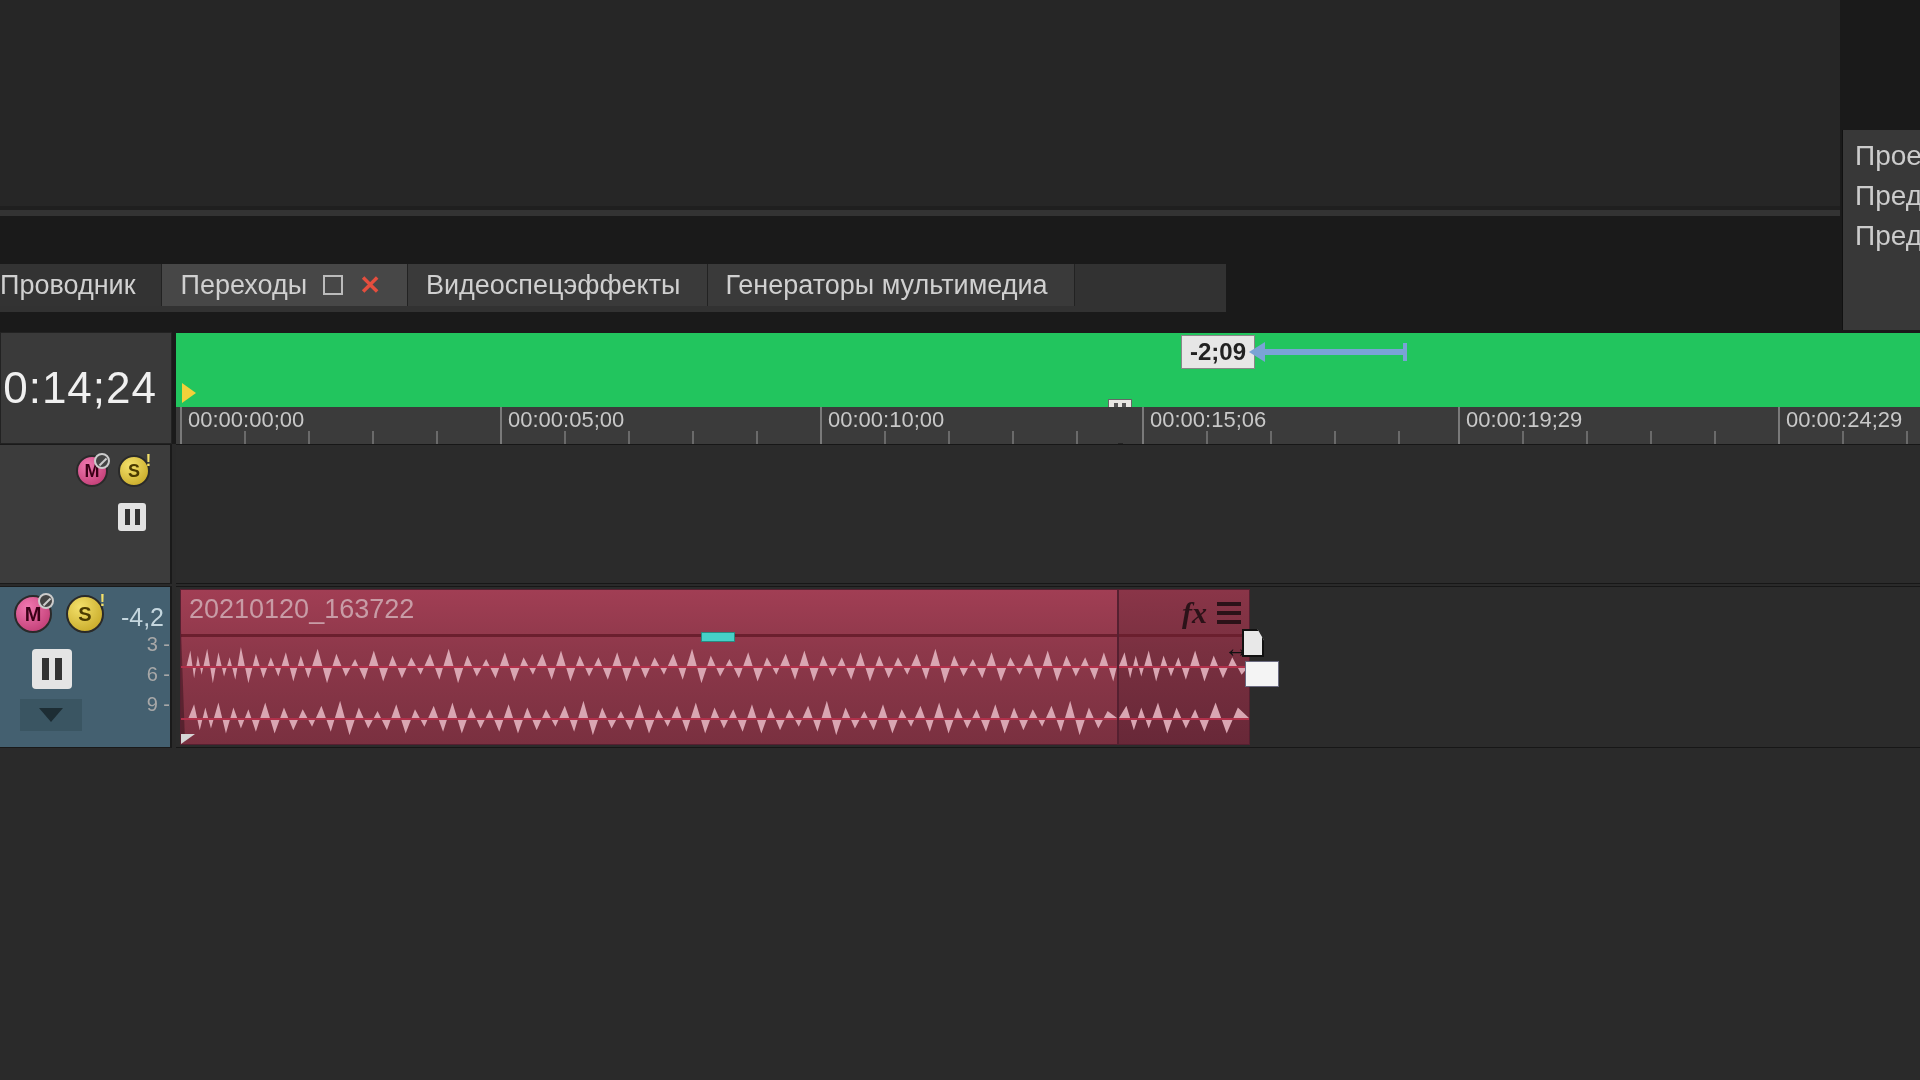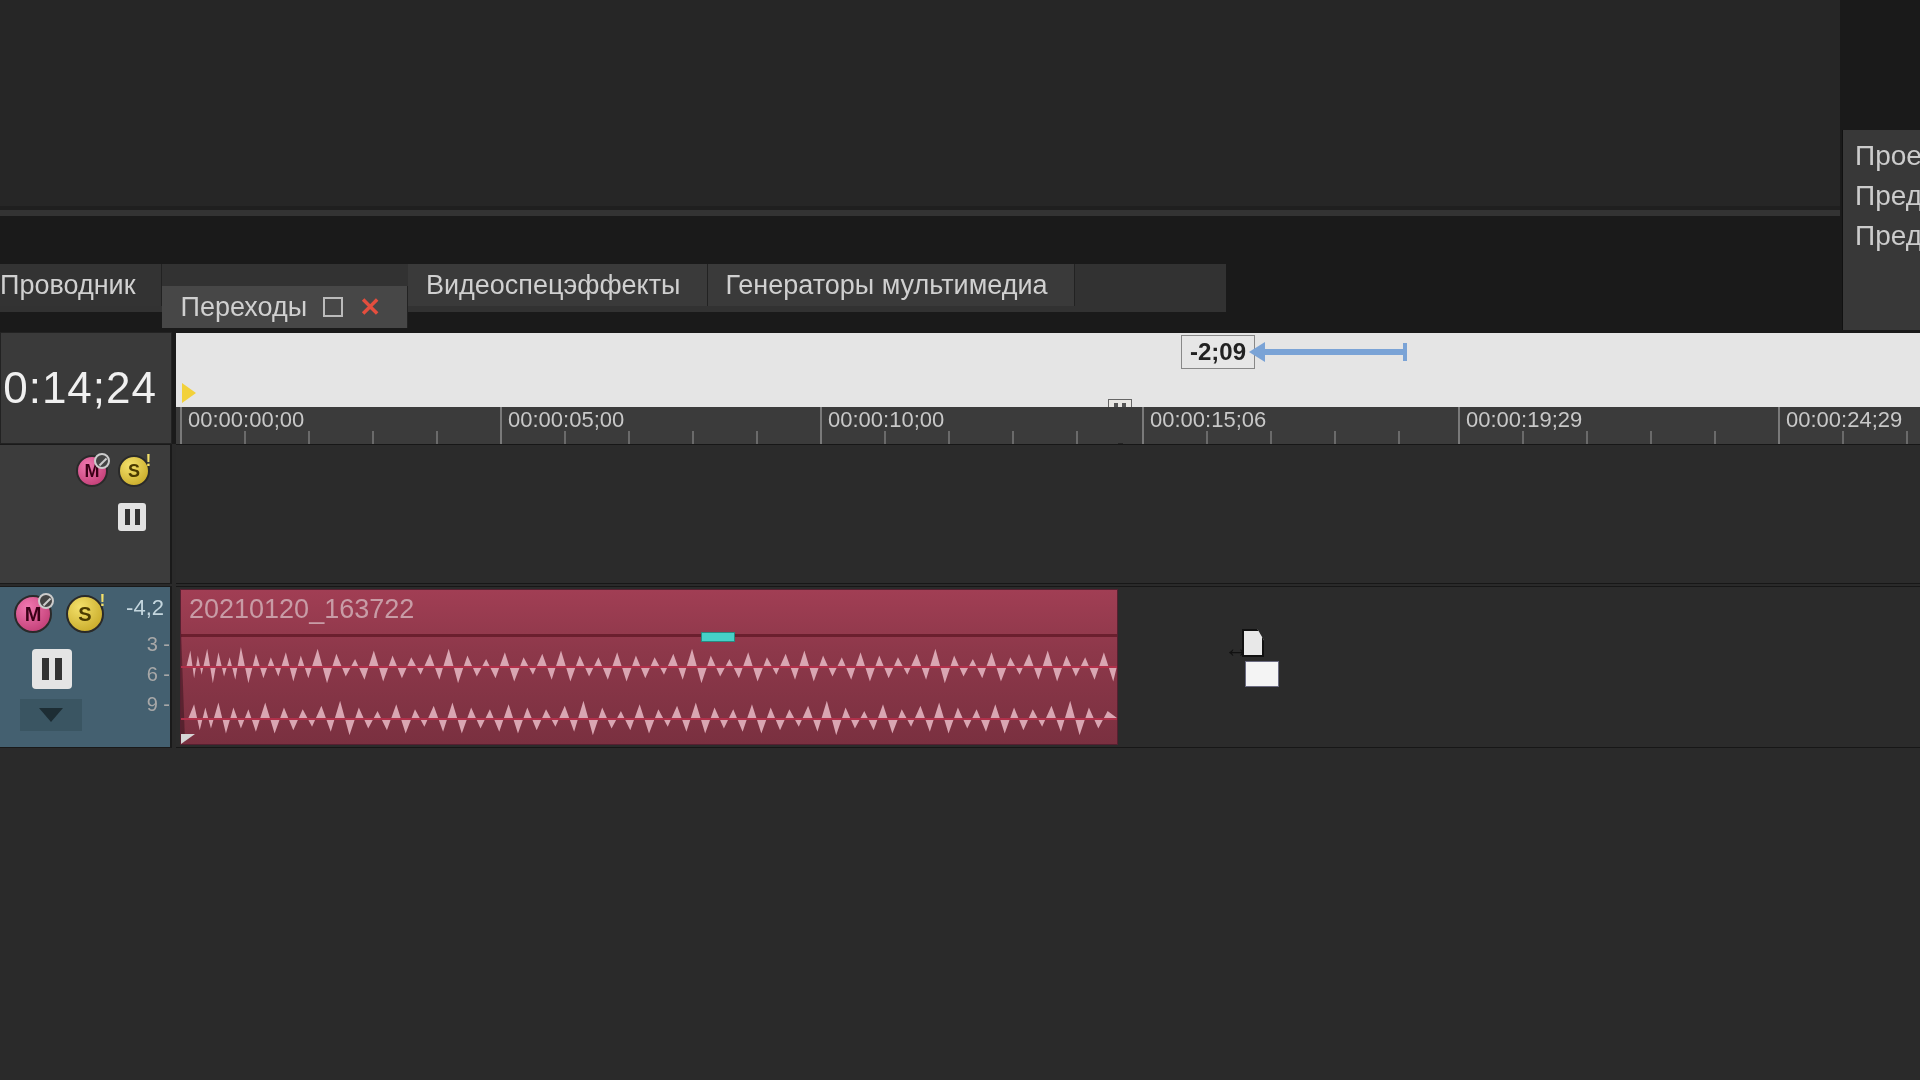--- a/index.html
+++ b/index.html
@@ -57,21 +57,21 @@
     padding: 0 26px 0 18px;
     display: flex;
     align-items: center;
     gap: 16px;
     font-size: 27px;
     color: #d0d0d0;
     border-right: 1px solid #222;
     background: #3a3a3a;
   }
   .tab.first { padding-left: 0; background: #333; }
-  .tab.active { background: #474747; margin-top: 22px; }
+  .tab.active { background: #474747; }
   .tab-close {
     color: #e44e3e;
     font-size: 26px;
     font-weight: bold;
   }
   .tab-detach {
     width: 20px; height: 20px;
     border: 2px solid #bbb;
     display: inline-block;
   }
@@ -93,21 +93,21 @@
     color: #f0f0f0;
     border: 1px solid #222;
   }
 
   
   .ruler-wrap {
     position: absolute;
     left: 176px; top: 332px;
     right: 0;
     height: 112px;
-    background: #e5e5e5;
+    background: #22c55e;
     border-top: 1px solid #1a1a1a;
   }
   .ruler-offset {
     position: absolute;
     top: 4px;
     left: 1005px;
     height: 30px;
     display: flex;
     align-items: center;
     gap: 8px;
@@ -277,22 +277,22 @@
   }
   .t1-head .pause span{width:5px;height:16px;background:#333}
 
   
   .t2-head { top: 142px; height: 162px; background: #446070; }
   .t2-lane { top: 142px; height: 162px; }
 
   .t2-head .btn-M { position: absolute; top: 8px; left: 14px; width:38px;height:38px;font-size:20px }
   .t2-head .btn-S { position: absolute; top: 8px; left: 66px; width:38px;height:38px;font-size:20px }
   .t2-head .db {
-    position: absolute; top: 8px; right: 6px;
-    font-size: 22px; color: #c4d6de;
+    position: absolute; top: 16px; right: 6px;
+    font-size: 25px; color: #c4d6de;
   }
   .t2-head .rec {
     position:absolute; top: 62px; left: 32px;
     width: 40px; height: 40px; background:#e4e4e4;border-radius:4px;
     display:flex;align-items:center;justify-content:center;gap:6px;
   }
   .t2-head .rec span{width:7px;height:22px;background:#333}
   .t2-head .expand {
     position:absolute; top: 112px; left: 20px;
     width: 62px; height: 32px; background:#3a5562;
@@ -517,20 +517,45 @@
         <div class="wave-line" style="top:26px"></div>
       </div>
       <div class="wave" style="top:102px">
         <svg viewBox="0 0 1000 60" preserveAspectRatio="none">
           <path fill="#d9a6b2" d="M0,30 L8,30 14,14 20,44 26,18 32,42 40,12 48,48 56,18 64,42 72,20 80,46 90,12 100,48 110,18 120,44 130,20 140,40 150,16 160,46 170,10 180,50 190,18 200,42 210,22 220,44 230,14 240,48 250,20 260,40 270,16 280,46 290,12 300,48 310,18 320,42 330,20 340,46 350,14 360,48 370,18 380,44 390,20 400,40 410,16 420,46 430,10 440,50 450,18 460,42 470,22 480,44 490,14 500,48 510,20 520,40 530,16 540,46 550,12 560,48 570,18 580,42 590,20 600,46 610,14 620,48 630,18 640,44 650,20 660,40 670,16 680,46 690,10 700,50 710,18 720,42 730,22 740,44 750,14 760,48 770,20 780,40 790,16 800,46 810,12 820,48 830,18 840,42 850,20 860,46 870,14 880,48 890,18 900,44 910,20 920,40 930,16 940,46 950,10 960,50 970,18 980,42 990,22 1000,30 Z"></path>
         </svg>
         <div class="wave-line" style="top:26px"></div>
       </div>
     </div>
 
+    <div class="clip" style="left:942px; width:132px">
+      <div class="clip-tools">
+        <span class="fx-icon">fx</span>
+        <span class="menu-icon">
+            <span></span>
+            <span></span>
+            <span></span>
+          </span>
+      </div>
+      <div class="vol-line"></div>
+      <div class="wave" style="top:50px">
+        <svg viewBox="0 0 140 60" preserveAspectRatio="none">
+            <path fill="#d9a6b2" d="M0,30 6,14 12,44 18,18 24,42 32,12 40,48 48,18 56,42 64,20 72,46 82,12 92,48 102,18 112,44 122,20 132,40 140,30 Z"></path>
+          </svg>
+        <div class="wave-line" style="top:26px"></div>
+      </div>
+      <div class="wave" style="top:102px">
+        <svg viewBox="0 0 140 60" preserveAspectRatio="none">
+            <path fill="#d9a6b2" d="M0,30 8,16 16,44 24,18 32,42 42,12 52,48 62,18 72,42 82,20 92,46 104,12 116,48 128,18 140,30 Z"></path>
+          </svg>
+        <div class="wave-line" style="top:26px"></div>
+      </div>
+
+      <div class="fade-tri" style="right:0;top:40px;border-bottom:10px solid transparent"></div>
+    </div>
 
     <div class="fade-cursor" style="left:1048px; top:46px">
       <span class="arr">↔</span>
       <span class="ptr"></span>
     </div>
 
     <div class="tooltip" style="left:1069px; top:74px">
     </div>
 
   </div>

